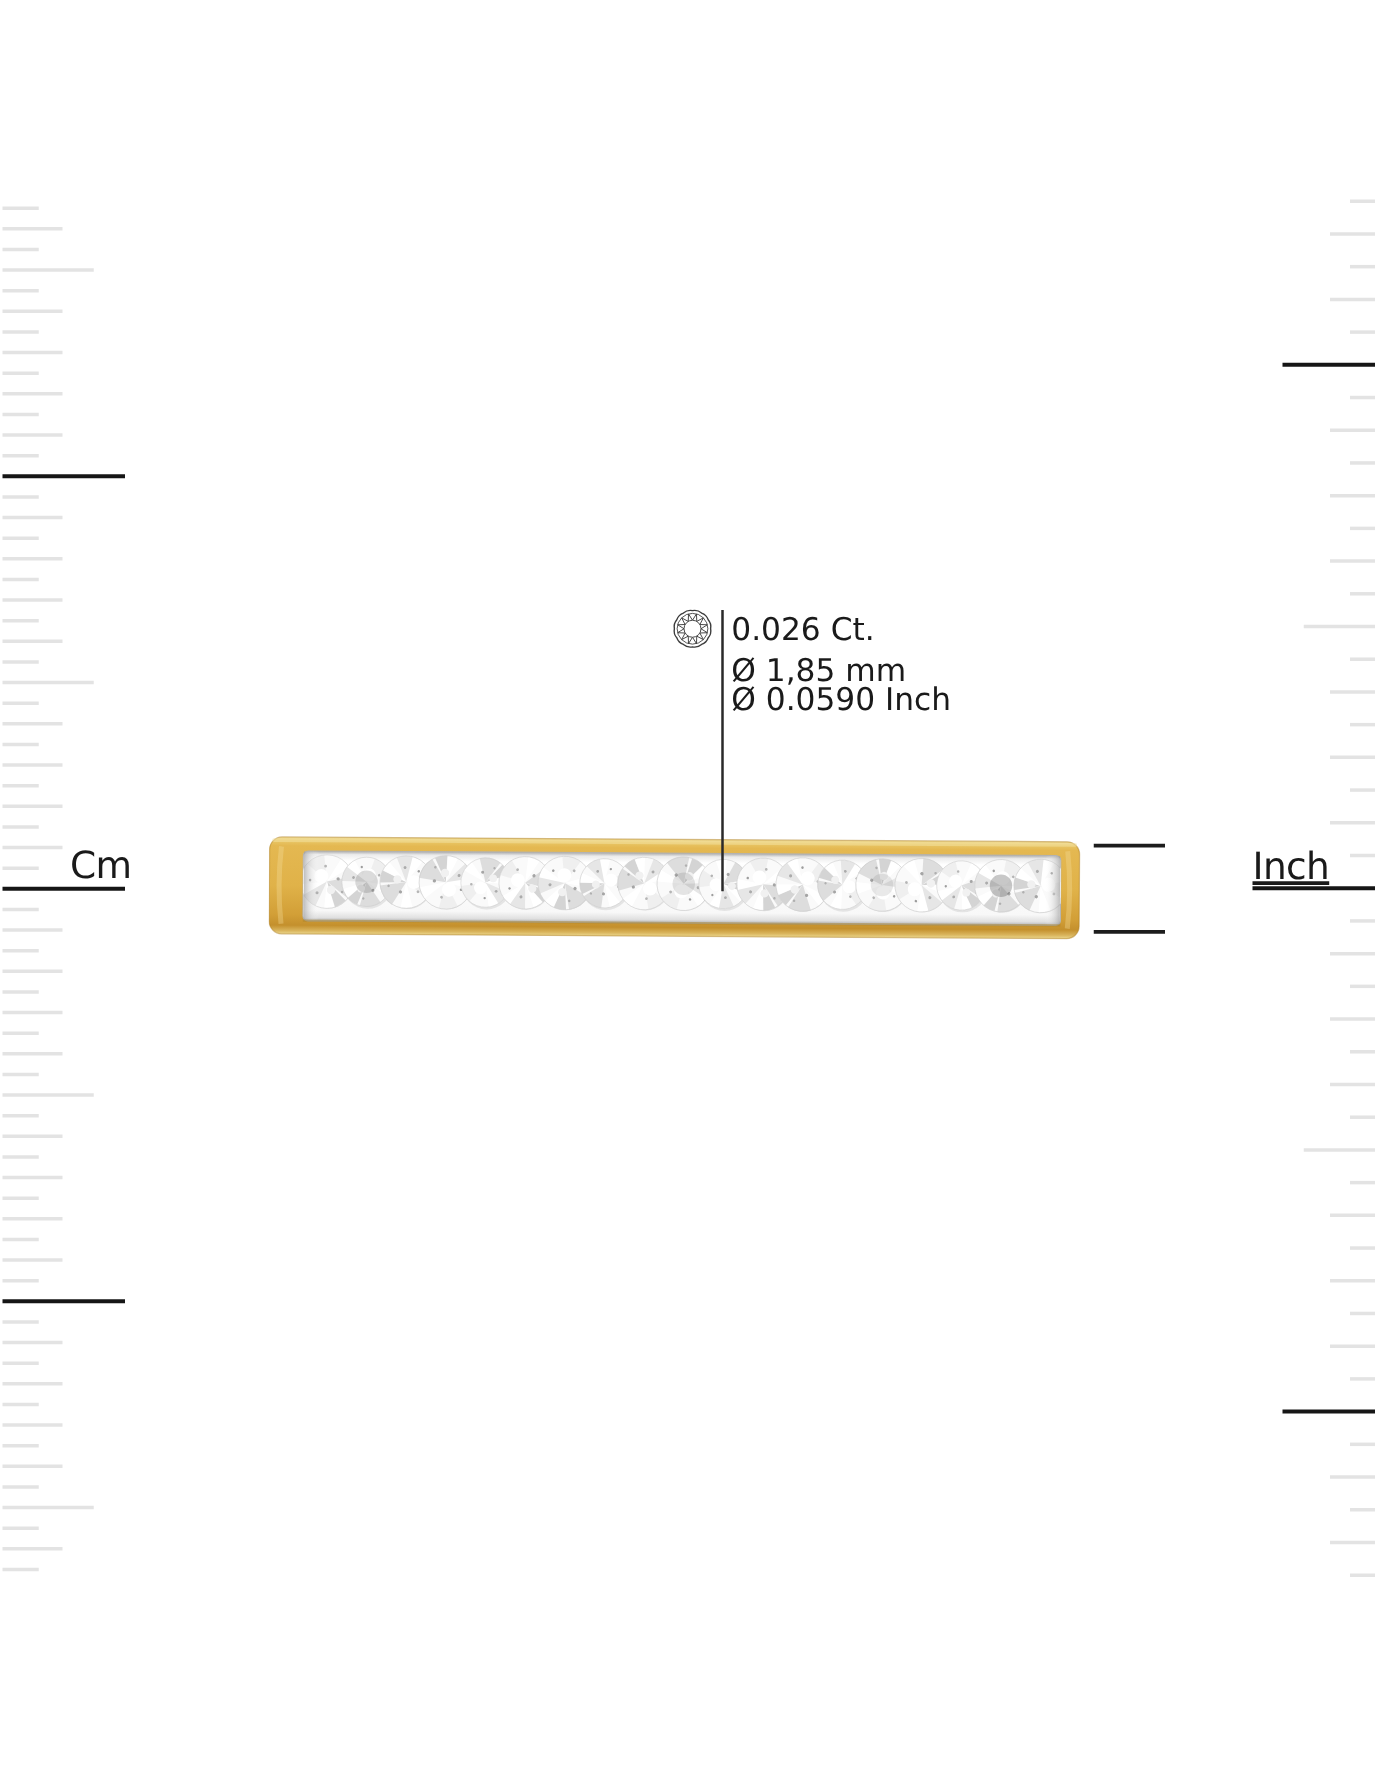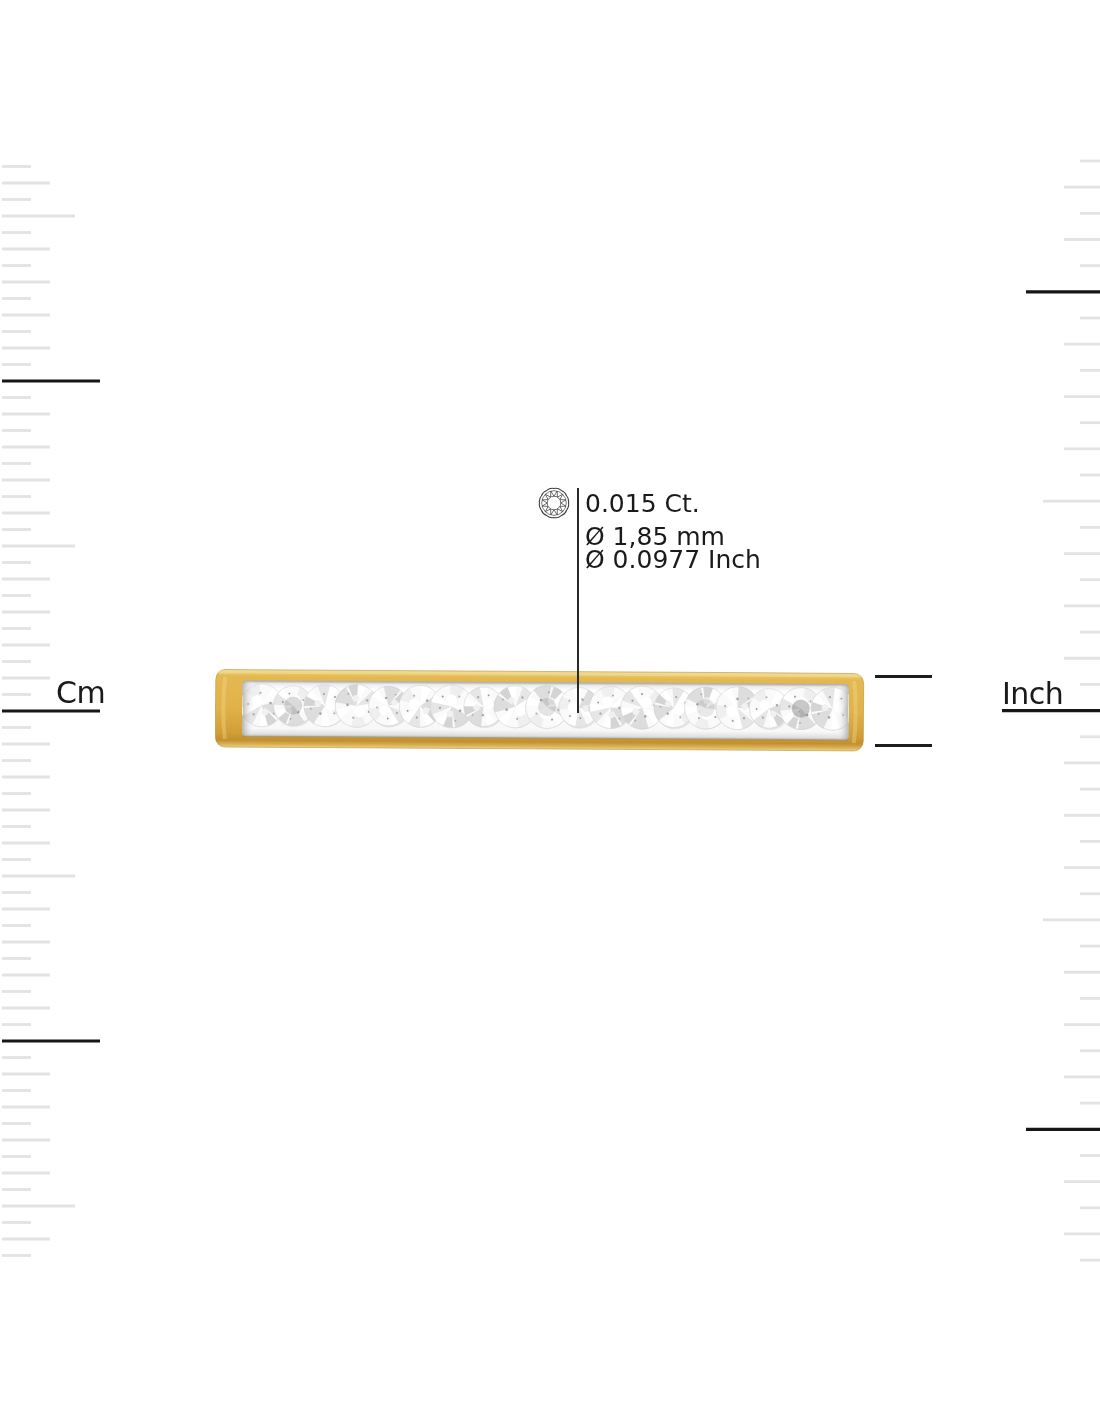--- a/index.html
+++ b/index.html
@@ -3,21 +3,21 @@
 <meta charset="utf-8">
 <style>
   html,body{margin:0;padding:0;background:#fff;}
   .canvas{position:relative;width:1100px;height:1422px;background:#fff;overflow:hidden;
           font-family:"DejaVu Sans",sans-serif;color:#1a1a1a;}
   .ruler{position:absolute;top:0;height:1422px;width:110px;}
   #rulerL{left:0;}
   #rulerR{left:990px;}
   .unit-label{position:absolute;font-size:30px;line-height:1;letter-spacing:-0.5px;}
   .unit-label.cm{left:56px;top:678px;}
-  .unit-label.inch{left:1002px;top:679px;}
+  .unit-label.inch{left:1002px;top:679px;text-decoration:underline;}
   .ring{position:absolute;left:215px;top:668px;width:652px;height:82px;
         transform:rotate(0.35deg);transform-origin:50% 50%;}
   .dicon{position:absolute;left:538px;top:487px;width:32px;height:32px;}
   .callout-line{position:absolute;left:576.5px;top:488px;width:2.5px;height:225px;background:#2a2a2a;}
   .txt{position:absolute;font-size:25px;line-height:23.5px;}
   .txt.carat{left:585px;top:491px;line-height:1;}
   .txt.diam{left:585px;top:524.5px;}
   .meas-line{position:absolute;left:875px;width:57px;height:3px;background:#1d1d1d;}
   .meas-line.top{top:675px;}
   .meas-line.bottom{top:744px;}
@@ -252,21 +252,21 @@
     <path fill="#ffffff" stroke="#3d3d3d" stroke-width="1.1" d="M14.5 0 A8.5 8.5 0 0 1 12.56 7.25 A8.5 8.5 0 0 1 7.25 12.56 A8.5 8.5 0 0 1 0 14.5 A8.5 8.5 0 0 1 -7.25 12.56 A8.5 8.5 0 0 1 -12.56 7.25 A8.5 8.5 0 0 1 -14.5 0 A8.5 8.5 0 0 1 -12.56 -7.25 A8.5 8.5 0 0 1 -7.25 -12.56 A8.5 8.5 0 0 1 0 -14.5 A8.5 8.5 0 0 1 7.25 -12.56 A8.5 8.5 0 0 1 12.56 -7.25 A8.5 8.5 0 0 1 14.5 0 Z"></path>
     <circle r="12.3" fill="none" stroke="#3d3d3d" stroke-width="0.7"></circle>
     <polygon fill="none" stroke="#3d3d3d" stroke-width="0.75" points="
       6.8,0 11.88,3.18 5.89,3.4 8.7,8.7 3.4,5.89 3.18,11.88 0,6.8 -3.18,11.88 -3.4,5.89 -8.7,8.7
       -5.89,3.4 -11.88,3.18 -6.8,0 -11.88,-3.18 -5.89,-3.4 -8.7,-8.7 -3.4,-5.89 -3.18,-11.88 0,-6.8
       3.18,-11.88 3.4,-5.89 8.7,-8.7 5.89,-3.4 11.88,-3.18"></polygon>
     <circle r="6.8" fill="#ffffff" stroke="#3d3d3d" stroke-width="0.75"></circle>
   </svg>
 
   <div class="callout-line"></div>
-  <div class="txt carat">0.015 Ct.</div>
+  <div class="txt carat">0.026 Ct.</div>
   <div class="txt diam">
     <div>Ø 1,85 mm</div>
-    <div>Ø 0.0977 Inch</div>
+    <div>Ø 0.0590 Inch</div>
   </div>
 
   <div class="meas-line top"></div>
   <div class="meas-line bottom"></div>
 </div>
 
 </body></html>

